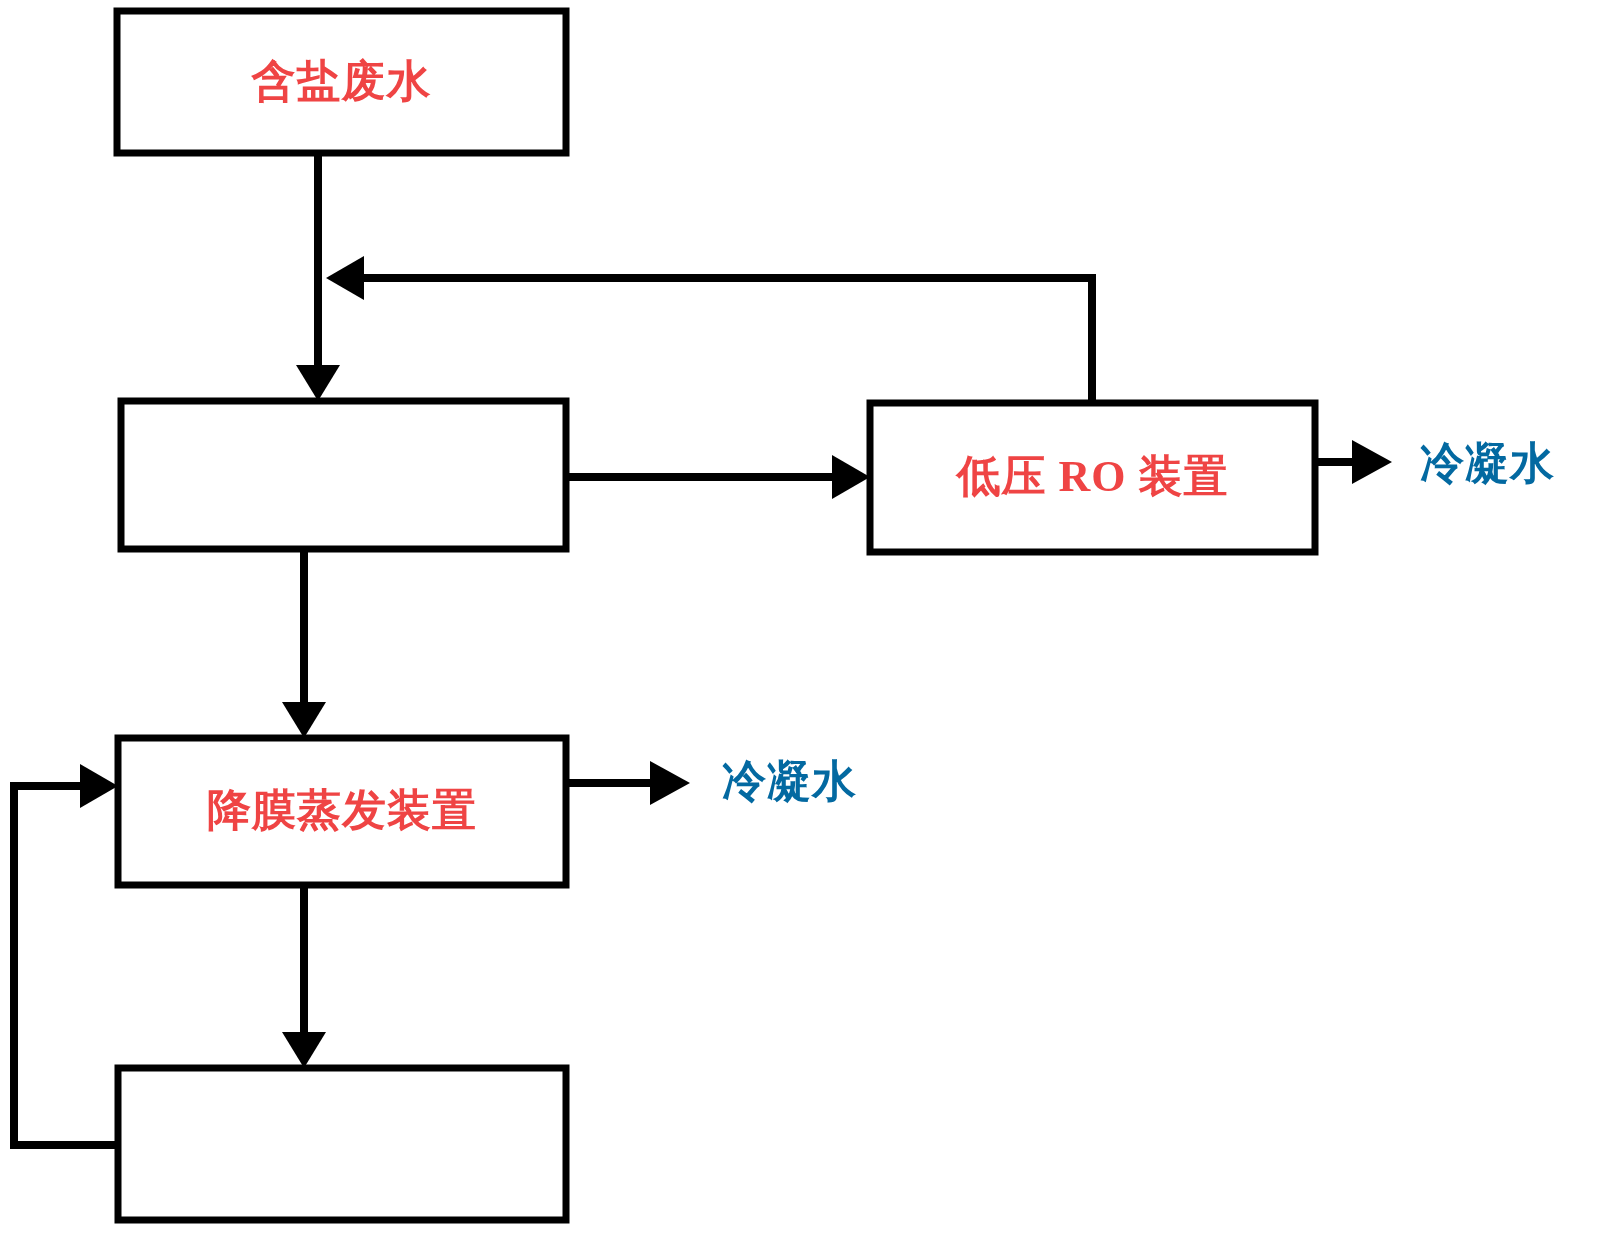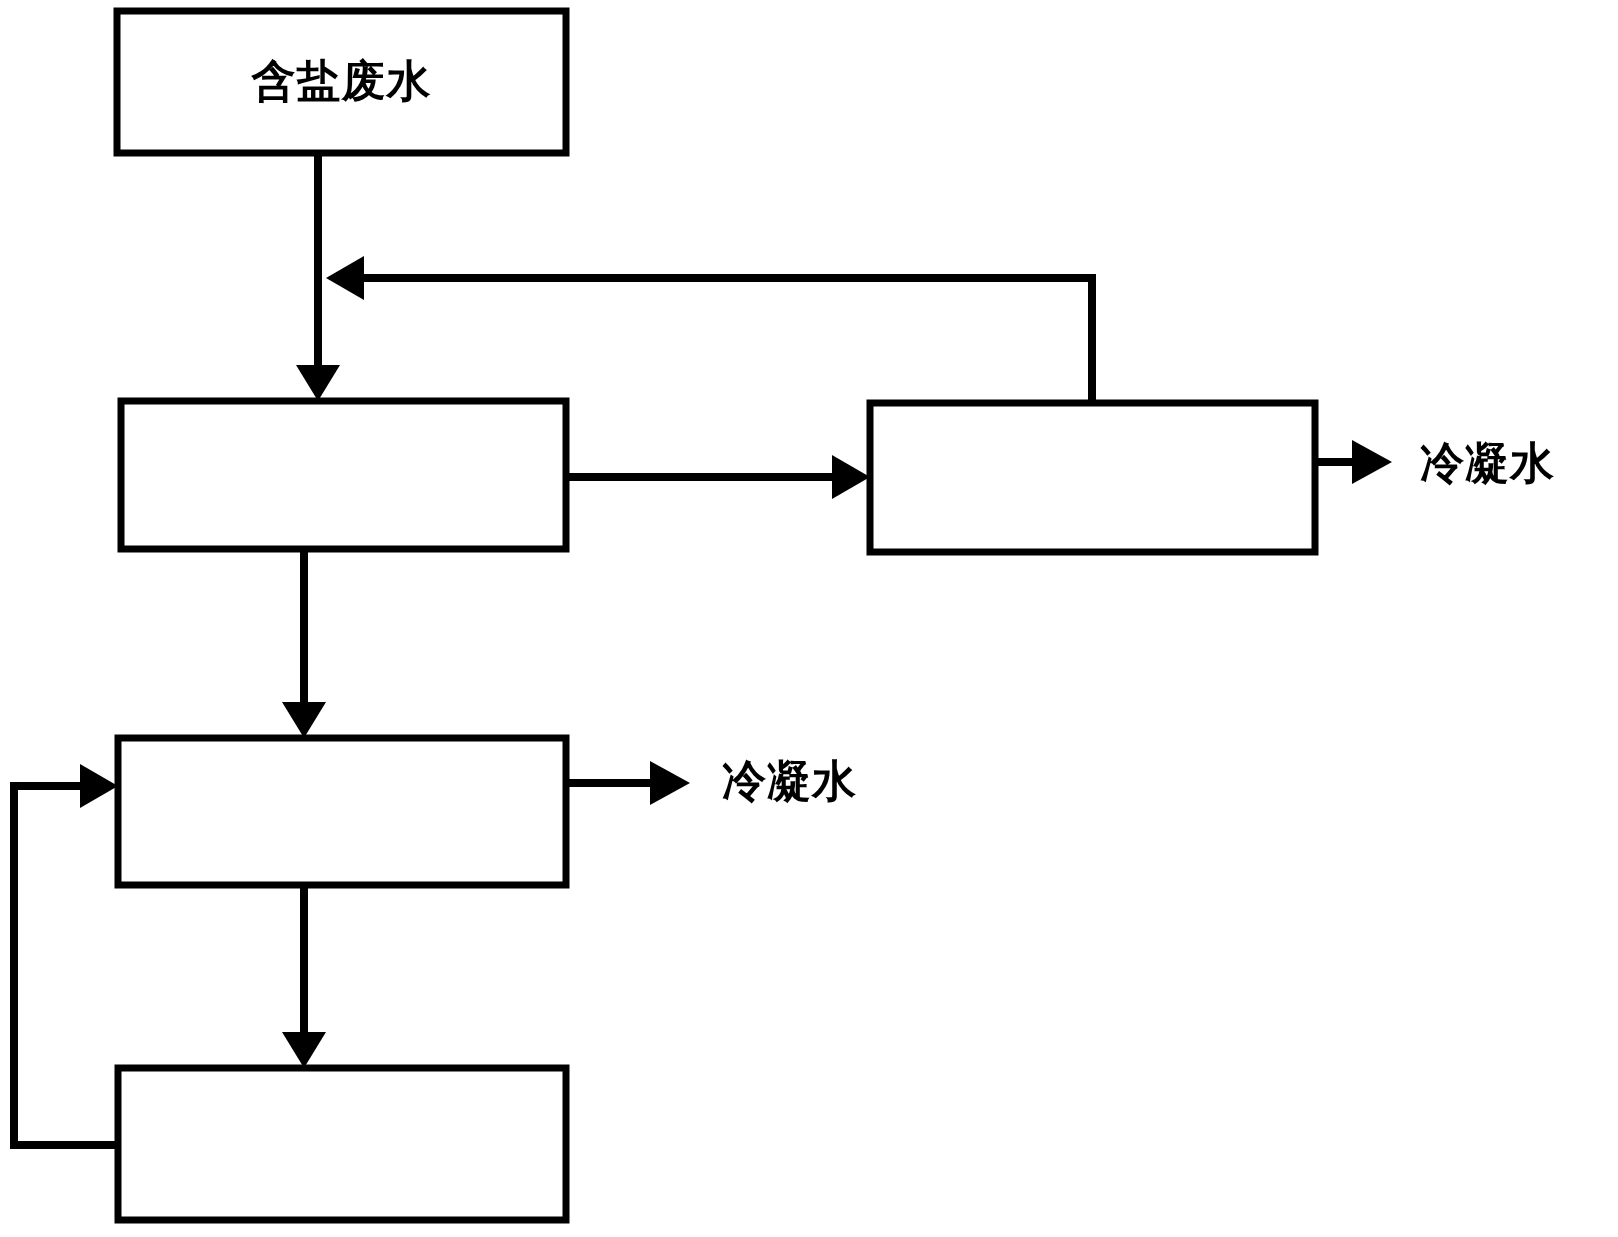--- a/index.html
+++ b/index.html
@@ -42,32 +42,32 @@
   .arrow-head {
     fill: #000000;
     stroke: none;
   }
   .node-label {
     position: absolute;
     display: flex;
     align-items: center;
     justify-content: center;
     text-align: center;
-    color: #000000;
+    color: #ef4444;
     font-family: "Liberation Serif", "DejaVu Serif", serif;
     font-weight: bold;
     font-size: 44px;
     line-height: 1.1;
     letter-spacing: 1px;
     white-space: nowrap;
     user-select: none;
   }
   .edge-label {
     position: absolute;
-    color: #000000;
+    color: #0369a1;
     font-family: "Liberation Serif", "DejaVu Serif", serif;
     font-weight: bold;
     font-size: 44px;
     line-height: 1.1;
     letter-spacing: 1px;
     white-space: nowrap;
     user-select: none;
   }
 </style>
 </head>
@@ -112,20 +112,22 @@
 
     <rect class="node-box" x="118" y="738" width="448" height="147"></rect>
 
     <rect class="node-box" x="118" y="1068" width="448" height="152"></rect>
 
   </svg>
 
   <div class="node-label" style="left:117px; top:11px; width:449px; height:142px;">含盐废水</div>
 
 
+  <div class="node-label" style="left:870px; top:403px; width:445px; height:149px;">低压 RO 装置</div>
 
+  <div class="node-label" style="left:118px; top:738px; width:448px; height:147px;">降膜蒸发装置</div>
 
 
   <div class="edge-label" style="left:1420px; top:440px;">冷凝水</div>
 
   <div class="edge-label" style="left:722px; top:758px;">冷凝水</div>
 
 </div>
 
 </body></html>

